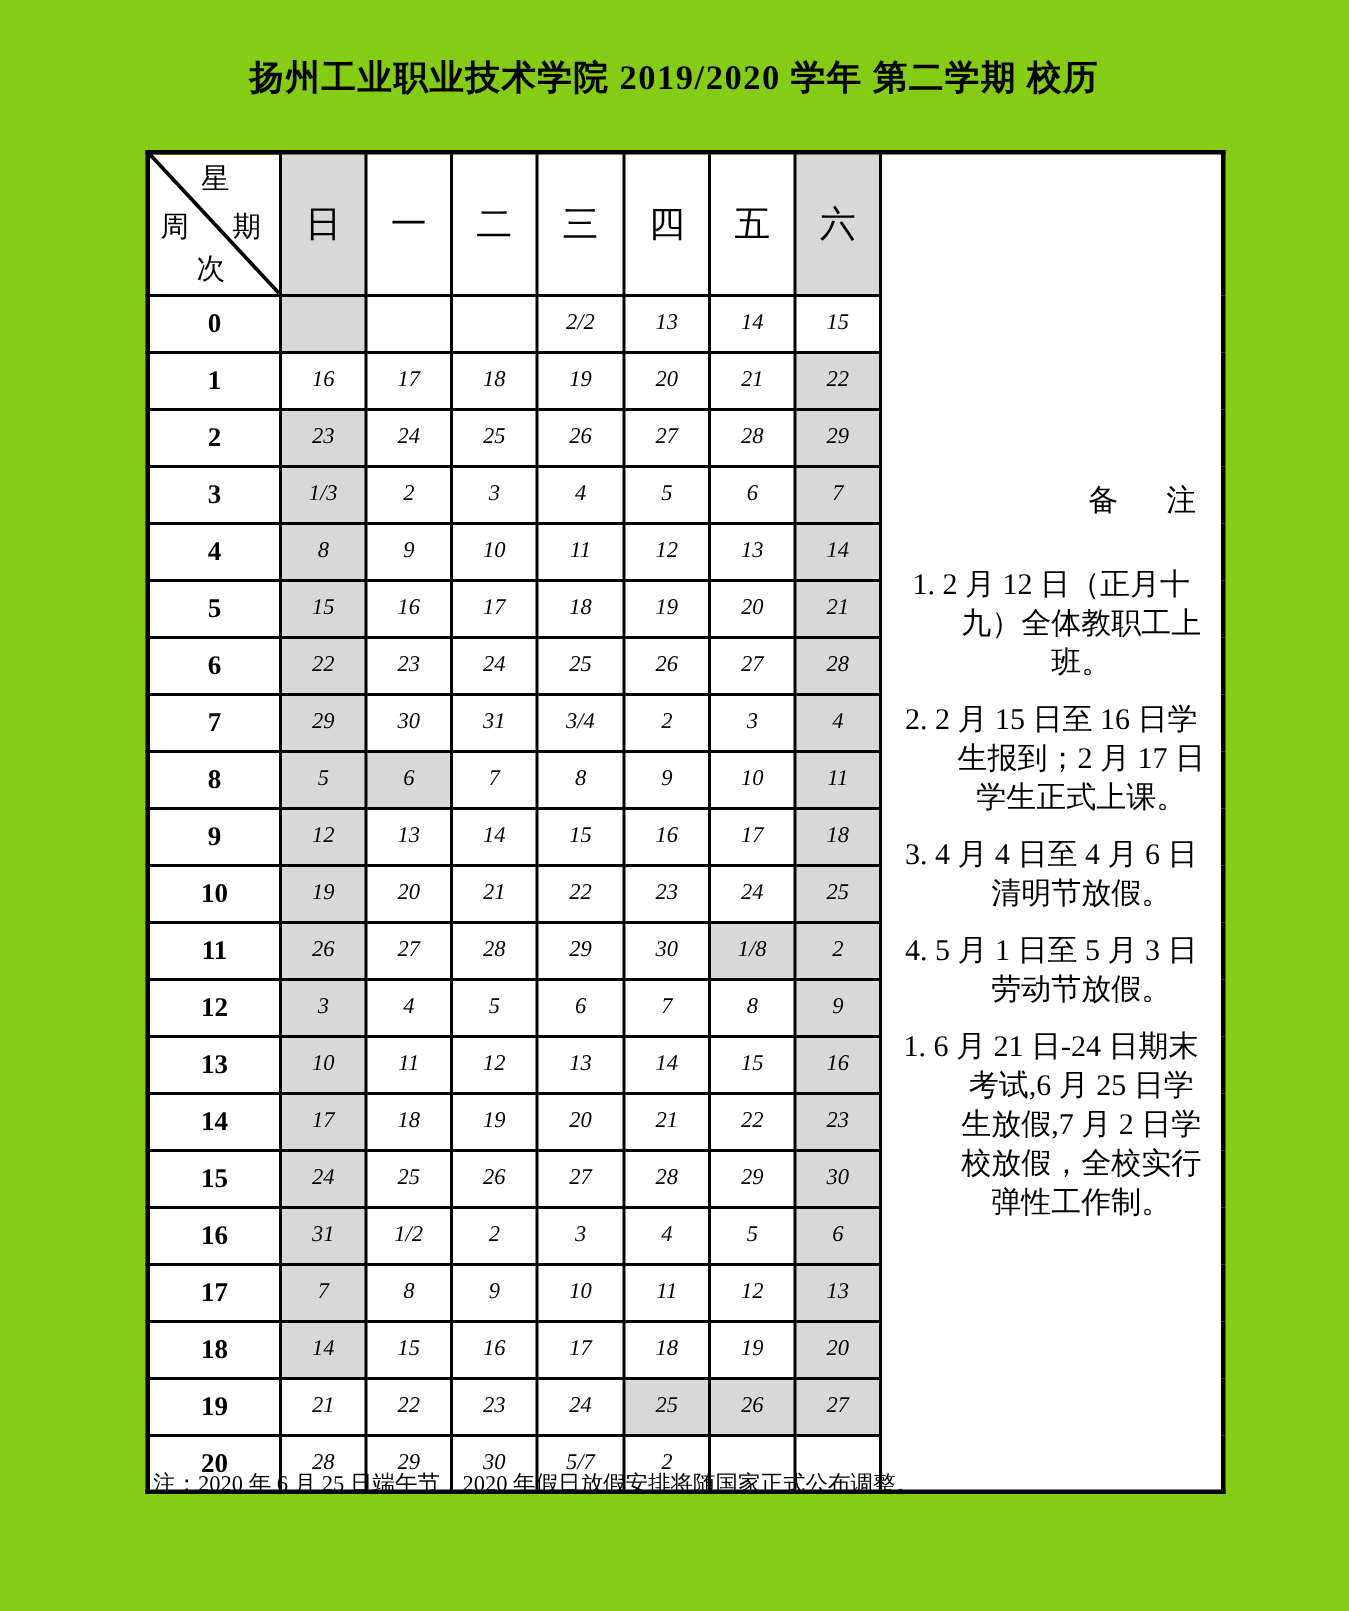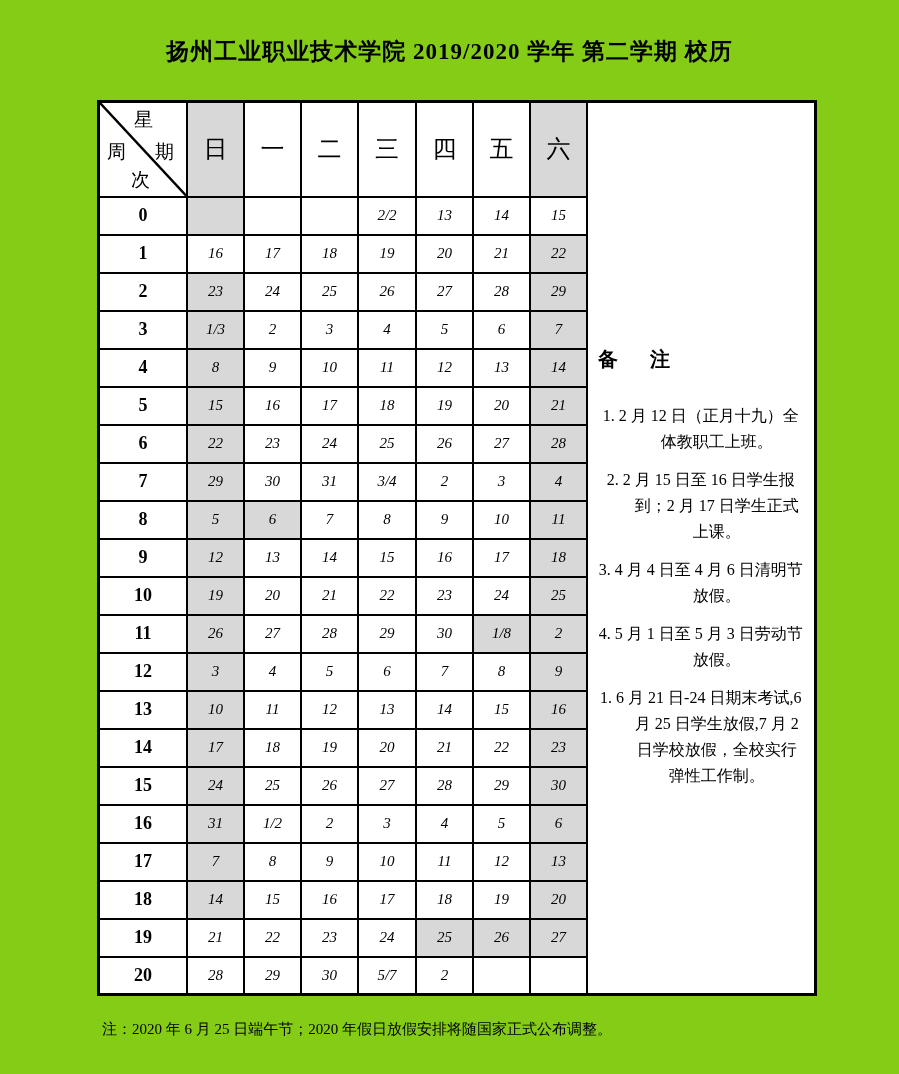--- a/index.html
+++ b/index.html
@@ -27,26 +27,26 @@
   .c-ci{left:31px;top:67px;}
 
   th.day-h{font-size:24px;font-weight:500;}
 
   th.week{font-size:18px;font-weight:bold;}
   td.date{font-size:15px;font-style:italic;
           font-family:"Liberation Serif","DejaVu Serif",serif;}
 
   td.notes{vertical-align:top;text-align:left;}
   .notes-inner{padding:50px 10px 0 10px;}
-  .notes-heading{text-align:left;font-size:20px;font-weight:bold;
+  .notes-heading{text-align:right;font-size:20px;font-weight:normal;
                  letter-spacing:6px;margin-bottom:30px;}
-  .note-item{font-size:16px;line-height:26px;margin-bottom:12px;
+  .note-item{font-size:20px;line-height:26px;margin-bottom:12px;
              padding-left:2em;text-indent:-2em;}
 
-  .footnote{position:absolute;left:102px;top:1020px;font-size:15px;}
+  .footnote{position:absolute;left:102px;top:980px;font-size:15px;}
 </style>
 </head>
 <body>
 
 <div class="page">
 
   <div class="title">扬州工业职业技术学院 2019/2020 学年 第二学期 校历</div>
 
   <table class="cal">
     <colgroup>

